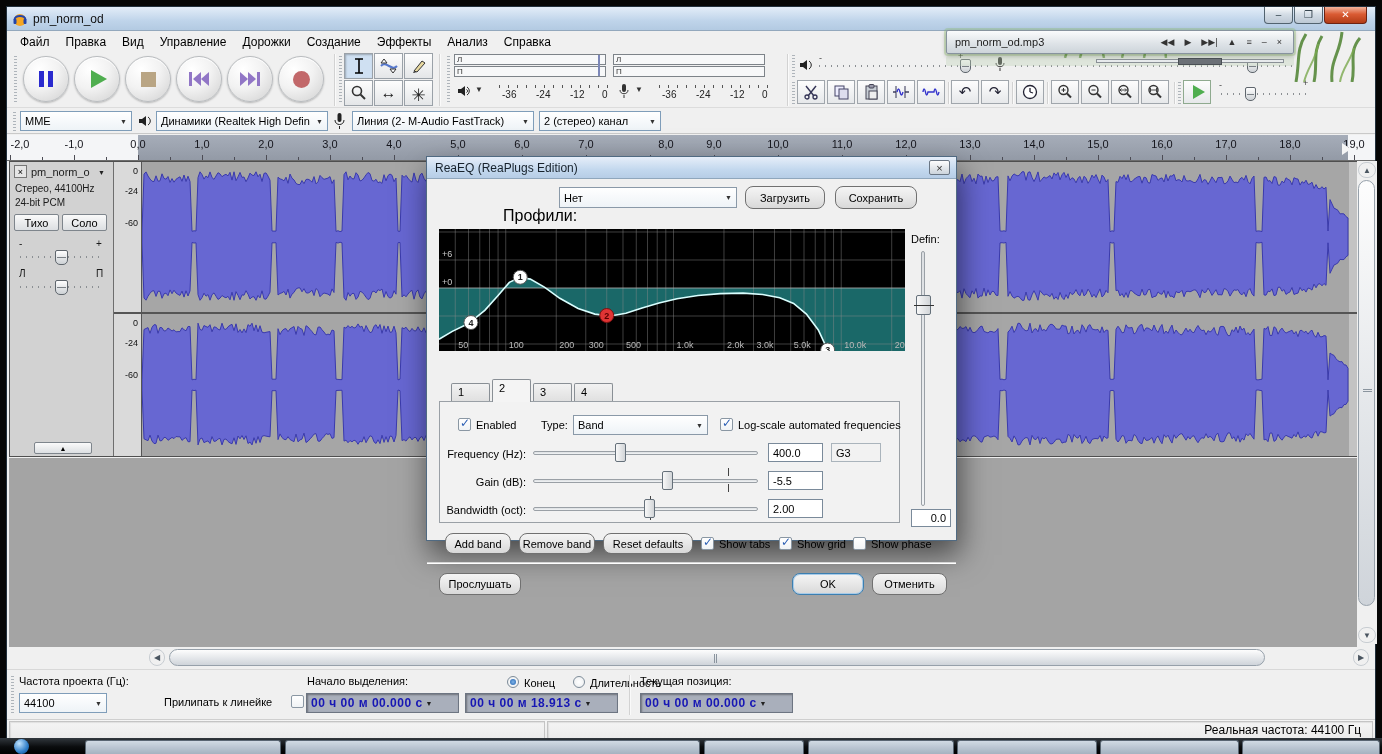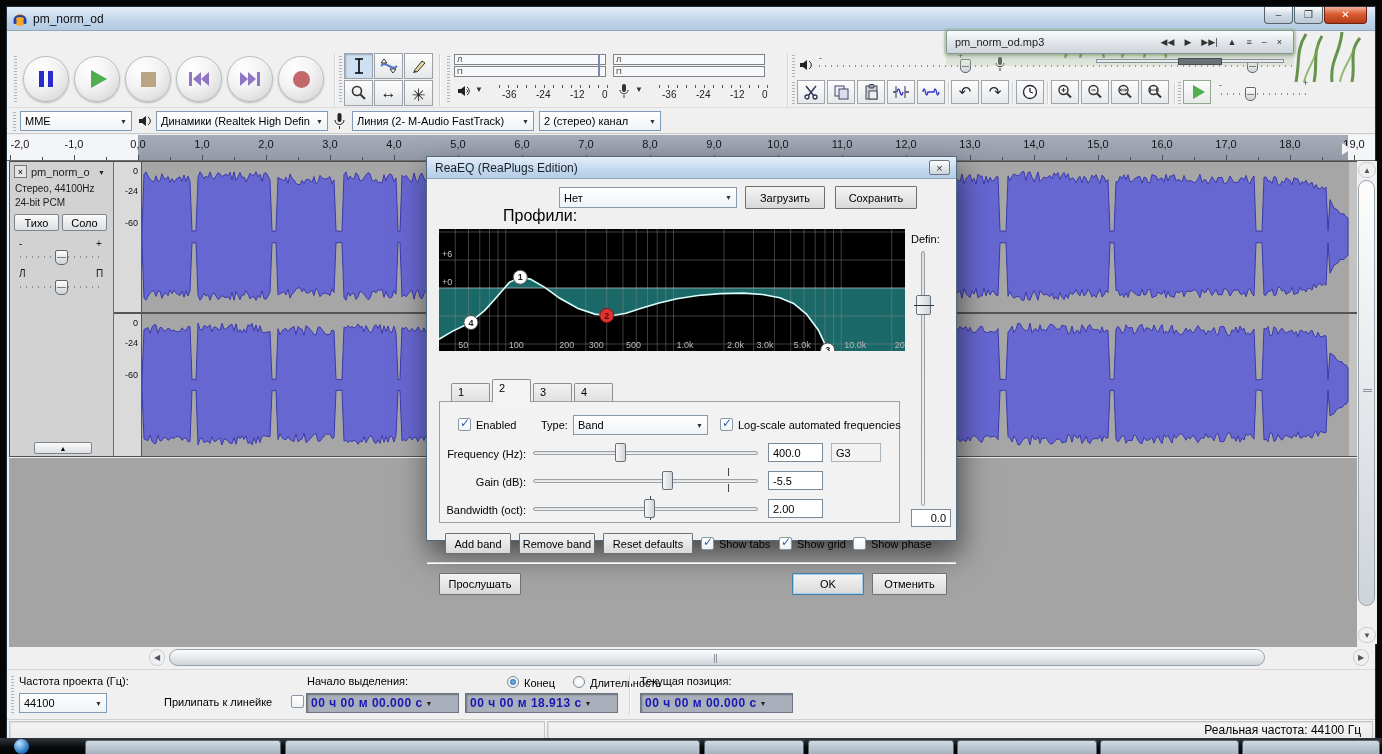--- a/index.html
+++ b/index.html
@@ -59,21 +59,21 @@
   .rad{position:absolute;width:12px;height:12px;border:1px solid #7d8b98;border-radius:50%;background:radial-gradient(#ffffff,#e9ecee)}
   .rad.on:after{content:"";position:absolute;left:2px;top:2px;width:6px;height:6px;border-radius:50%;background:radial-gradient(#7fb4e8,#1f5fad)}
   
   #statusbar{position:absolute;left:0;top:712px;right:0;height:32px;background:linear-gradient(#f5f5f5,#e4e4e4);border-top:1px solid #cfcfcf;font-size:12px}
   .statcell{position:absolute;top:1px;bottom:1px;border:1px solid #c4c4c4;box-shadow:inset 1px 1px 1px rgba(0,0,0,.08)}
   #taskbar{position:absolute;left:0;top:738px;width:1382px;height:16px;background:linear-gradient(#31373d,#0a0c0e 55%,#000)}
   .taskbtn{position:absolute;top:2px;height:14px;background:linear-gradient(#dbe4ee,#aebccb);border:1px solid #5d6a76;border-bottom:none;border-radius:3px 3px 0 0;opacity:.95}
   
   #dialog{position:absolute;left:419px;top:149px;width:531px;height:385px;background:#f0f0f0;border:1px solid #50githb;border:1px solid #506a82;box-shadow:3px 14px 28px rgba(0,0,0,.55)}
   #dlgtitle{position:absolute;left:0;top:0;right:0;height:22px;background:linear-gradient(#e6eef9,#c3d8ee 60%,#b6cde6);border-bottom:1px solid #8fa6bc;display:flex;align-items:center;padding-left:8px;font-size:12px;color:#17222c}
-  .btn{position:absolute;border:1px solid #707070;border-radius:1px;background:linear-gradient(#f4f4f4,#e9e9e9 45%,#d8d8d8);font-size:11px;display:flex;align-items:center;justify-content:center;color:#000}
+  .btn{position:absolute;border:1px solid #707070;border-radius:8px;background:linear-gradient(#f4f4f4,#e9e9e9 45%,#d8d8d8);font-size:11px;display:flex;align-items:center;justify-content:center;color:#000}
   .txt{position:absolute;border:1px solid #7a8a9a;background:#fff;font-size:11px;display:flex;align-items:center;padding:0 4px}
   .tab{position:absolute;border:1px solid #898f95;border-bottom:none;border-radius:2px 2px 0 0;background:linear-gradient(#f2f2f2,#dfdfdf);font-size:11px;display:flex;align-items:flex-start;justify-content:flex-start;padding:2px 0 0 6px}
   .tab.active{background:#f4f4f4;z-index:2}
   #tabframe{position:absolute;left:12px;top:244px;width:461px;height:122px;border:1px solid #9aa0a6;background:#f2f2f2}
   .dgroove{position:absolute;height:4px;border:1px solid #9aa0a6;background:linear-gradient(#dcdfe2,#f2f4f6);border-radius:2px}
   .dthumb{position:absolute;width:11px;height:19px;background:linear-gradient(90deg,#f8f8f8,#d2d5d8);border:1px solid #65707a;border-radius:2px}
   .dtick{position:absolute;width:1px;background:#444}
   .rowlbl{position:absolute;font-size:11px;text-align:right;width:86px;white-space:nowrap}
   
   #miniplayer{position:absolute;left:946px;top:30px;width:348px;height:24px;background:linear-gradient(#fafbfc,#dfe4e8 55%,#cdd4da);border:1px solid #87939e;border-radius:2px;display:flex;align-items:center;z-index:6;box-shadow:0 0 0 2px rgba(140,190,110,.35),0 2px 5px rgba(0,0,0,.35)}
@@ -101,20 +101,31 @@
           </svg>
       </span>
       <span class="apptitle">pm_norm_od</span>
       <div class="winbtns">
         <div class="winbtn">–</div>
         <div class="winbtn">❐</div>
         <div class="winbtn close">✕</div>
       </div>
     </div>
 
+    <div class="menubar" id="menubar">
+        <div class="menuitem">Файл</div>
+        <div class="menuitem">Правка</div>
+        <div class="menuitem">Вид</div>
+        <div class="menuitem">Управление</div>
+        <div class="menuitem">Дорожки</div>
+        <div class="menuitem">Создание</div>
+        <div class="menuitem">Эффекты</div>
+        <div class="menuitem">Анализ</div>
+        <div class="menuitem">Справка</div>
+      </div>
 
     <div class="tstrip" style="left:0;top:44px;right:0;height:57px;border-bottom:1px solid #dcdcdc">
       <div class="grip" style="left:7px;top:5px;height:46px"></div>
 
       <div class="tbtn" style="left:16px;top:5px">
           <span style="display:flex;gap:4px">
             <span style="width:5px;height:16px;background:#2a2ace"></span>
             <span style="width:5px;height:16px;background:#2a2ace"></span>
           </span>
         </div>
@@ -378,21 +389,21 @@
           <span class="rtick" style="left: 419px; height: 3px;"></span>
           <span class="rlabel" style="left: 434px;">5,0</span>
           <span class="rtick" style="left: 451px; height: 5px;"></span>
           <span class="rtick" style="left: 483px; height: 3px;"></span>
           <span class="rlabel" style="left: 498px;">6,0</span>
           <span class="rtick" style="left: 515px; height: 5px;"></span>
           <span class="rtick" style="left: 547px; height: 3px;"></span>
           <span class="rlabel" style="left: 562px;">7,0</span>
           <span class="rtick" style="left: 579px; height: 5px;"></span>
           <span class="rtick" style="left: 611px; height: 3px;"></span>
-          <span class="rlabel" style="left: 626px;">8,0</span>
+          <span class="rlabel" style="left: 642px;">8,0</span>
           <span class="rtick" style="left: 643px; height: 5px;"></span>
           <span class="rtick" style="left: 675px; height: 3px;"></span>
           <span class="rlabel" style="left: 690px;">9,0</span>
           <span class="rtick" style="left: 707px; height: 5px;"></span>
           <span class="rtick" style="left: 739px; height: 3px;"></span>
           <span class="rlabel" style="left: 754px;">10,0</span>
           <span class="rtick" style="left: 771px; height: 5px;"></span>
           <span class="rtick" style="left: 803px; height: 3px;"></span>
           <span class="rlabel" style="left: 818px;">11,0</span>
           <span class="rtick" style="left: 835px; height: 5px;"></span>

